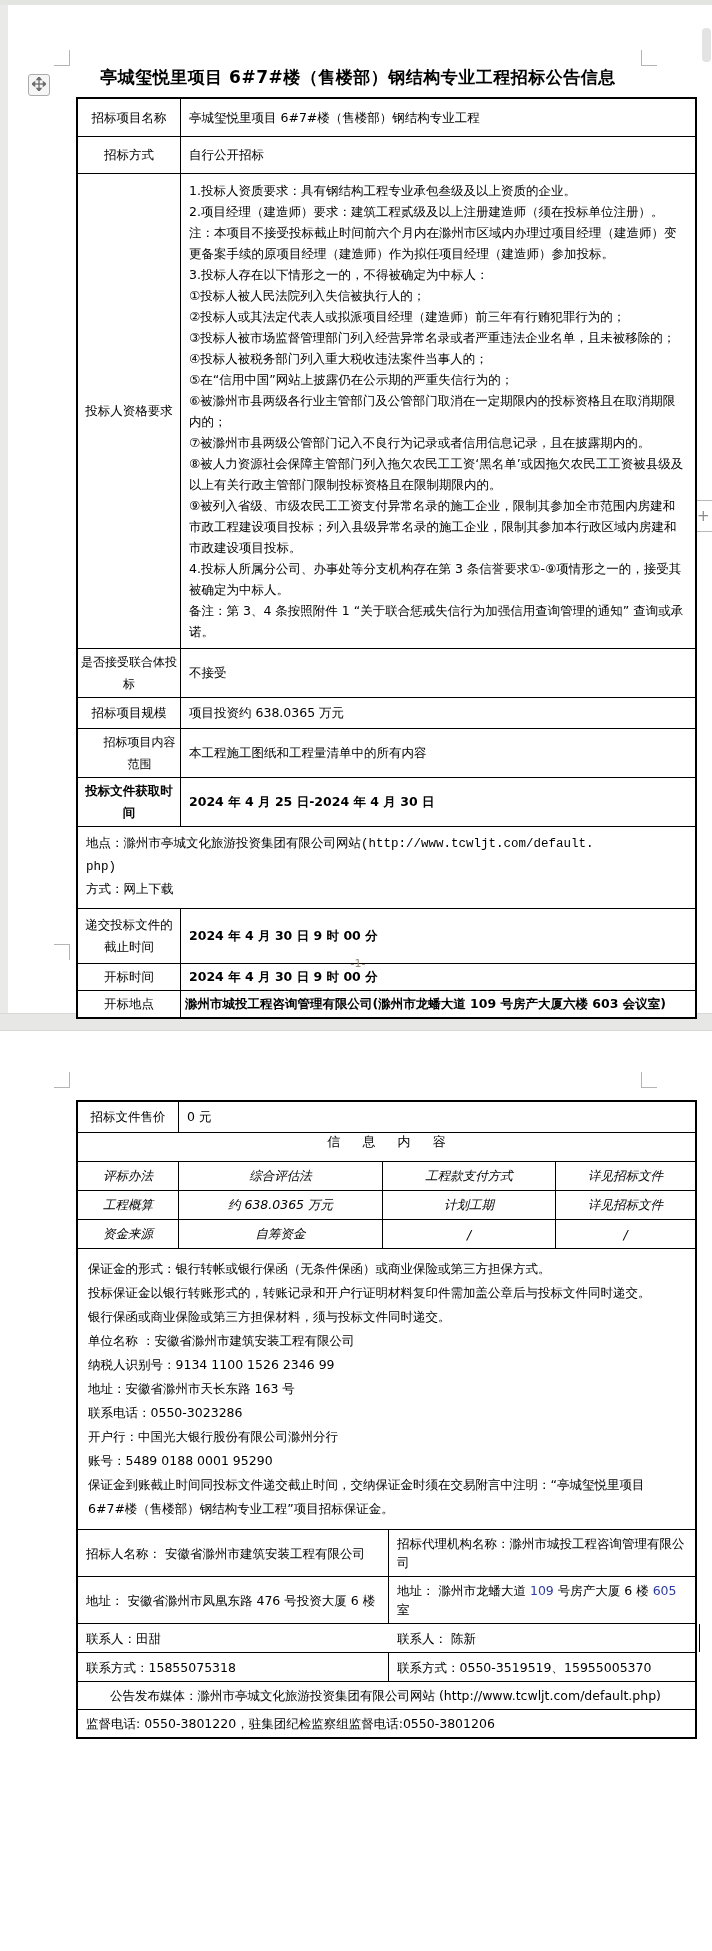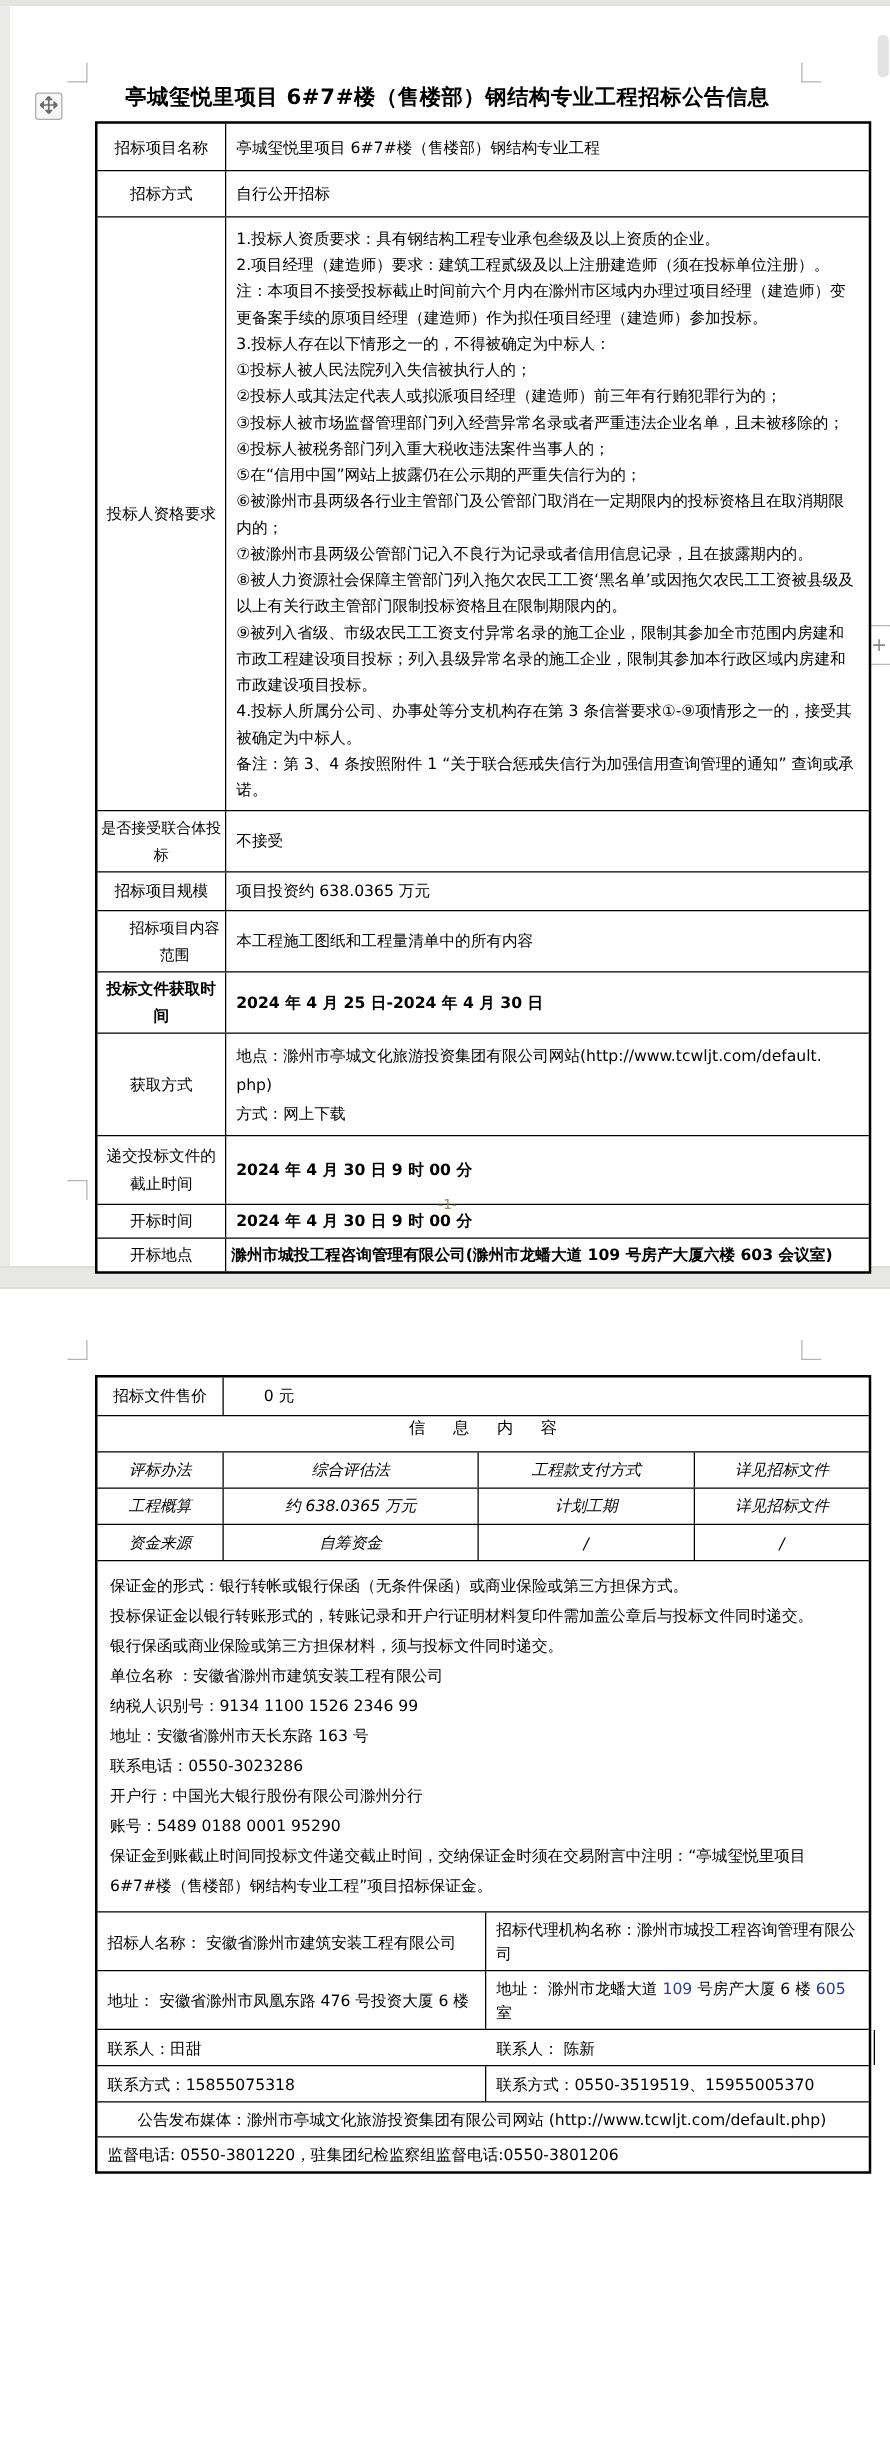--- a/index.html
+++ b/index.html
@@ -60,21 +60,21 @@
   .val {
     flex:1; display:flex; align-items:center;
     font-size:12.5px; padding:3px 8px; line-height:20px;
   }
   .val.block { display:block; }
   .bold { font-weight:bold; }
 
   .paras { padding:6px 8px; }
   .paras p { font-size:12.5px; line-height:21px; }
 
-  .lines div { font-size:12.5px; line-height:23px; }
+  .lines div { font-size:12.5px; line-height:23px;font-family:Liberation Mono, monospace; }
 
   
   .lbl2 { width:101px; min-width:101px; }
   .cell {
     display:flex; align-items:center; justify-content:center; text-align:right;
     font-size:12.5px; border-right:1px solid #000; padding:2px 4px;font-style:italic;
   }
   .cell:last-child { border-right:none; }
   .c1 { width:101px; min-width:101px; }
   .c2 { width:204px; min-width:204px; }
@@ -167,21 +167,20 @@
     <div class="lbl" style="font-size:12px;padding-left:24px;">招标项目内容范围</div>
     <div class="val">本工程施工图纸和工程量清单中的所有内容</div>
   </div>
 
   <div class="row" style="min-height:31px;">
     <div class="lbl bold">投标文件获取时间</div>
     <div class="val bold">2024 年 4 月 25 日-2024 年 4 月 30 日</div>
   </div>
 
   <div class="row">
-    <div class="lbl">获取方式</div>
     <div class="val block lines" style="padding:6px 8px;">
       <div>地点：滁州市亭城文化旅游投资集团有限公司网站(http://www.tcwljt.com/default.</div>
       <div>php)</div>
       <div>方式：网上下载</div>
     </div>
   </div>
 
   <div class="row" style="min-height:55px;">
     <div class="lbl">递交投标文件的
 截止时间</div>
@@ -199,21 +198,21 @@
   </div>
 </div>
 
 <div class="page-number">-1-</div>
 
 <div class="crop tl" style="top:1072px; left:54px;"></div>
 <div class="crop tr" style="top:1072px; left:641px;"></div>
 
 <div class="tbl" style="top:1100px;">
 
-  <div class="row" style="min-height:31px;gap:24px;">
+  <div class="row" style="min-height:31px;">
     <div class="lbl lbl2">招标文件售价</div>
     <div class="val">0 元</div>
   </div>
 
   <div class="row hdr-row">
     <div>信 息 内 容</div>
   </div>
 
   <div class="row" style="min-height:29px;">
     <div class="cell c1">评标办法</div>

